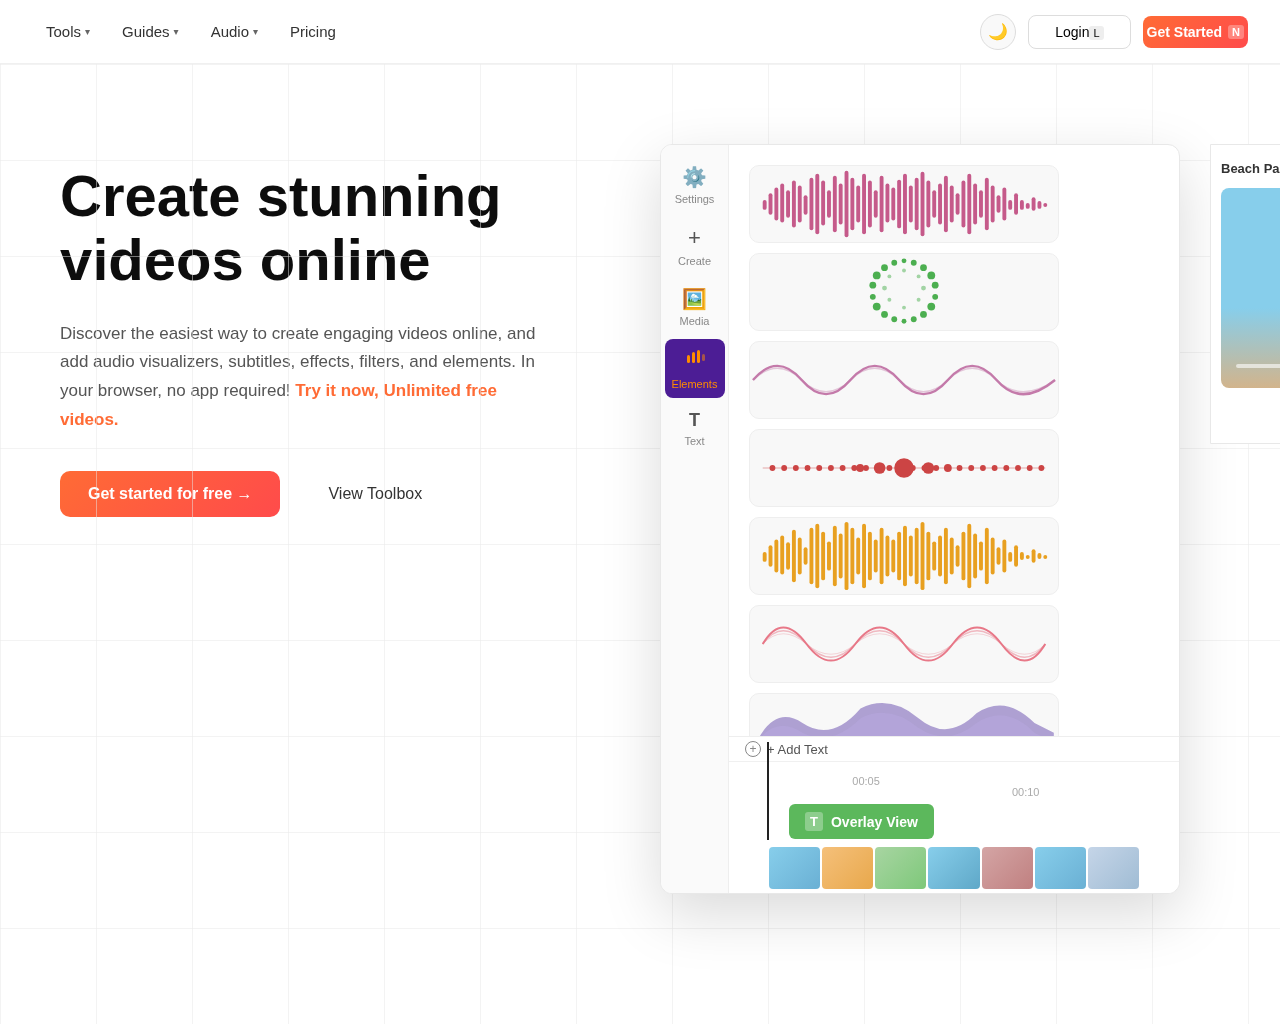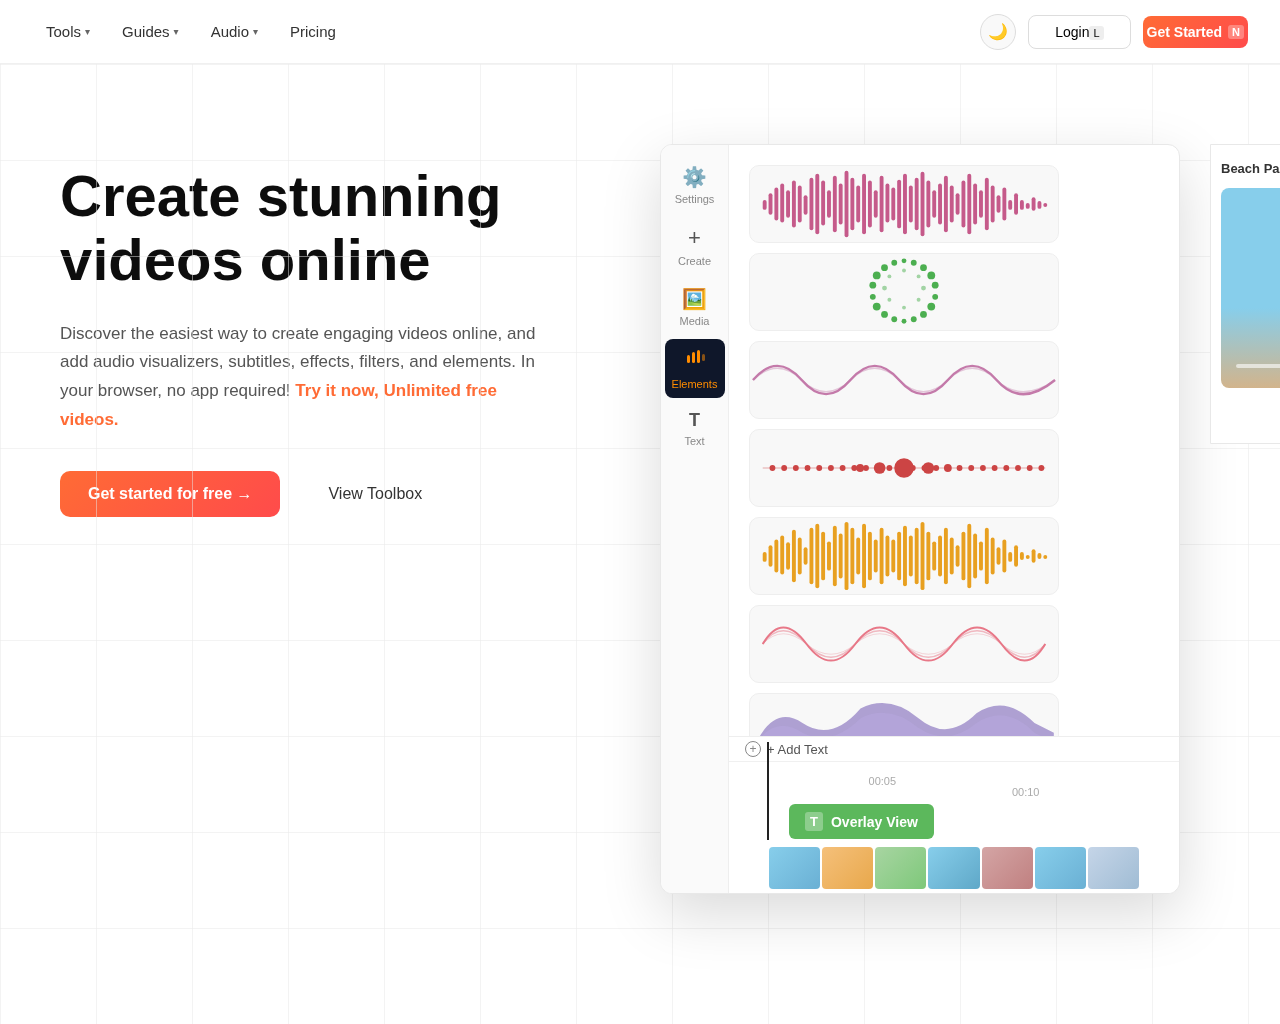--- a/index.html
+++ b/index.html
@@ -177,21 +177,21 @@
             <span>Settings</span>
           </div>
           <div class="sidebar-item">
             <span class="icon" style="font-size:22px;font-weight:300;color:#555;">+</span>
             <span>Create</span>
           </div>
           <div class="sidebar-item">
             <span class="icon">🖼️</span>
             <span>Media</span>
           </div>
-          <div class="sidebar-item active" style="background:#0f172a; border-radius:8px;">
+          <div class="sidebar-item active" style="background:#4c1d95; border-radius:8px;">
             <span class="icon" style="color:#ff8c00;">
               <svg width="22" height="22" viewBox="0 0 22 22">
                   <rect x="3" y="8" width="3" height="8" rx="1.5" fill="#ff8c00"></rect>
                   <rect x="8" y="5" width="3" height="11" rx="1.5" fill="#ff8c00"></rect>
                   <rect x="13" y="3" width="3" height="13" rx="1.5" fill="#ff8c00"></rect>
                   <rect x="18" y="7" width="3" height="7" rx="1.5" fill="#ff8c00" opacity="0.5"></rect>
                 </svg>
             </span>
             <span style="color:#ff8c00;">Elements</span>
           </div>
@@ -419,21 +419,21 @@
         <div style="position:absolute; bottom:0; left:68px; right:0; background:#fff; border-top:1px solid #eee;">
 
           <div class="add-media-btn">
             <span style="width:16px;height:16px;border:1.5px solid #888;border-radius:50%;display:inline-flex;align-items:center;justify-content:center;font-size:12px;color:#888;">+</span>
             <span>+ Add Text</span>
           </div>
 
           <div style="display:flex;align-items:center;padding:2px 40px;font-size:11px;color:#aaa;border-top:1px solid #f0f0f0; position:relative;">
             <div style="position:absolute;left:38px;top:-20px;bottom:-40px;width:2px;background:#222;z-index:5;"></div>
             <div style="flex:1;"></div>
-            <div style="text-align:center;min-width:60px;">00:05</div>
+            <div style="text-align:left;min-width:60px;">00:05</div>
             <div style="flex:1;"></div>
             <div style="text-align:center;min-width:60px;margin-top:22px;">00:10</div>
             <div style="flex:1;"></div>
           </div>
 
           <div style="padding:4px 8px 4px 40px; position:relative;">
             <div class="overlay-text-chip">
               <span style="background:rgba(255,255,255,0.3);border-radius:3px;padding:2px 5px;font-weight:700;font-size:13px;">T</span>
               <span>Overlay View</span>
             </div>

